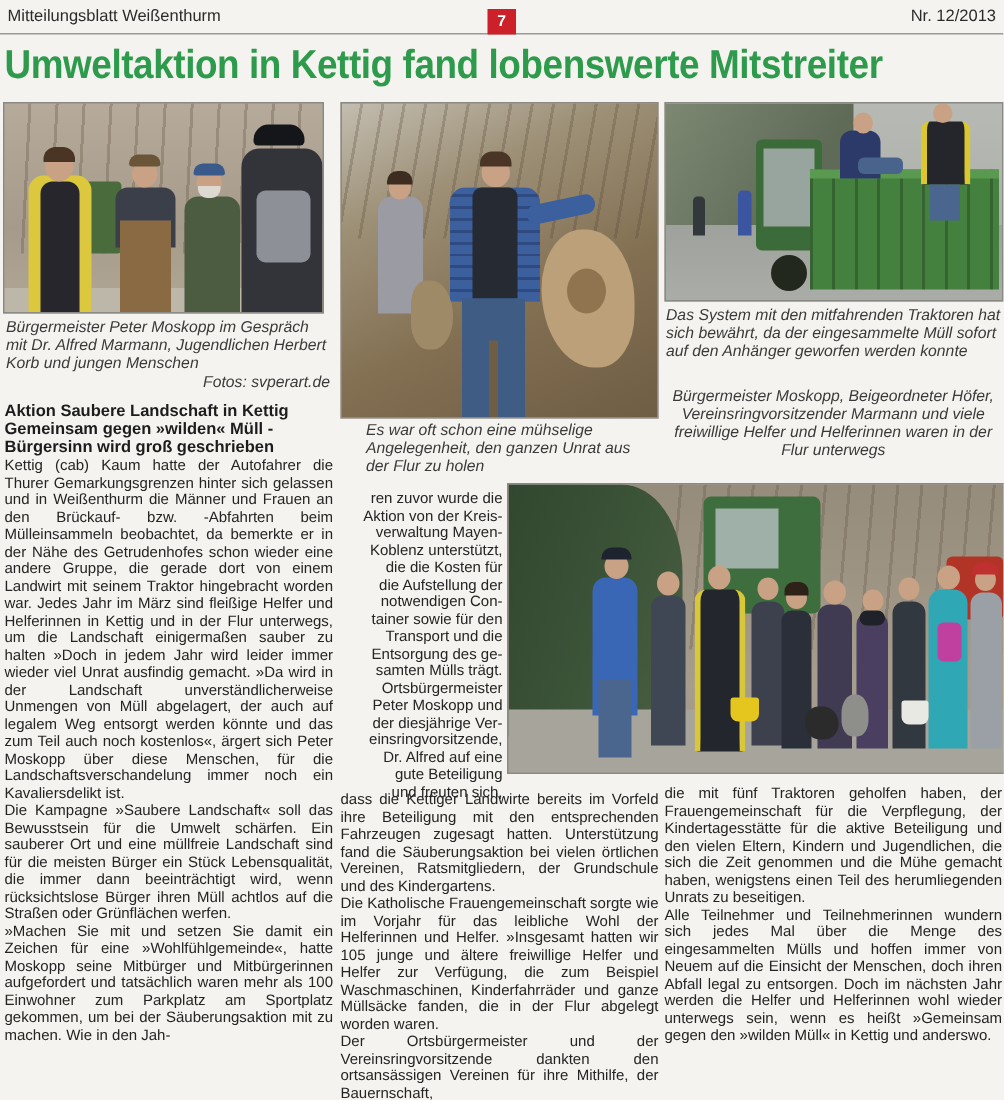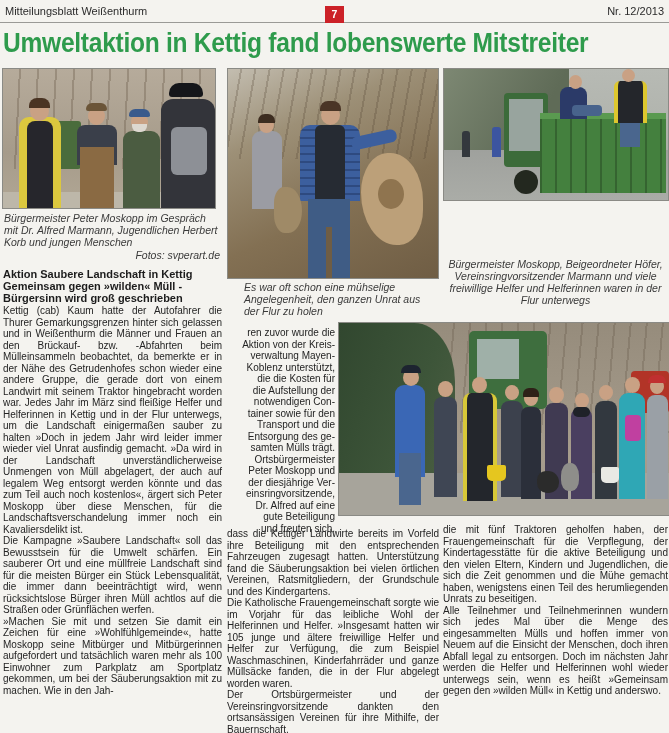--- a/index.html
+++ b/index.html
@@ -128,20 +128,23 @@
 
   <div class="cap" style="left:4px;top:212px;width:216px;">
     <div>Bürgermeister Peter Moskopp im Gespräch mit Dr. Alfred Marmann, Jugendlichen Herbert Korb und jungen Menschen</div>
     <div class="credit">Fotos: svperart.de</div>
   </div>
 
   <div class="cap" style="left:228px;top:281px;width:190px;margin-left:16px;">
     <div>Es war oft schon eine mühselige Angelegenheit, den ganzen Unrat aus der Flur zu holen</div>
   </div>
 
+  <div class="cap" style="left:444px;top:204px;width:224px;">
+    <div>Das System mit den mitfahrenden Traktoren hat sich bewährt, da der eingesammelte Müll sofort auf den Anhänger geworfen werden konnte</div>
+  </div>
 
   <div class="cap" style="left:443px;top:258px;width:225px;text-align:center;">
     <div>Bürgermeister Moskopp, Beigeordneter Höfer, Vereinsringvorsitzender Marmann und viele freiwillige Helfer und Helferinnen waren in der Flur unterwegs</div>
   </div>
 
   <div class="art-head">
     <div>Aktion Saubere Landschaft in Kettig</div>
     <div>Gemeinsam gegen »wilden« Müll -</div>
     <div>Bürgersinn wird groß geschrieben</div>
   </div>

